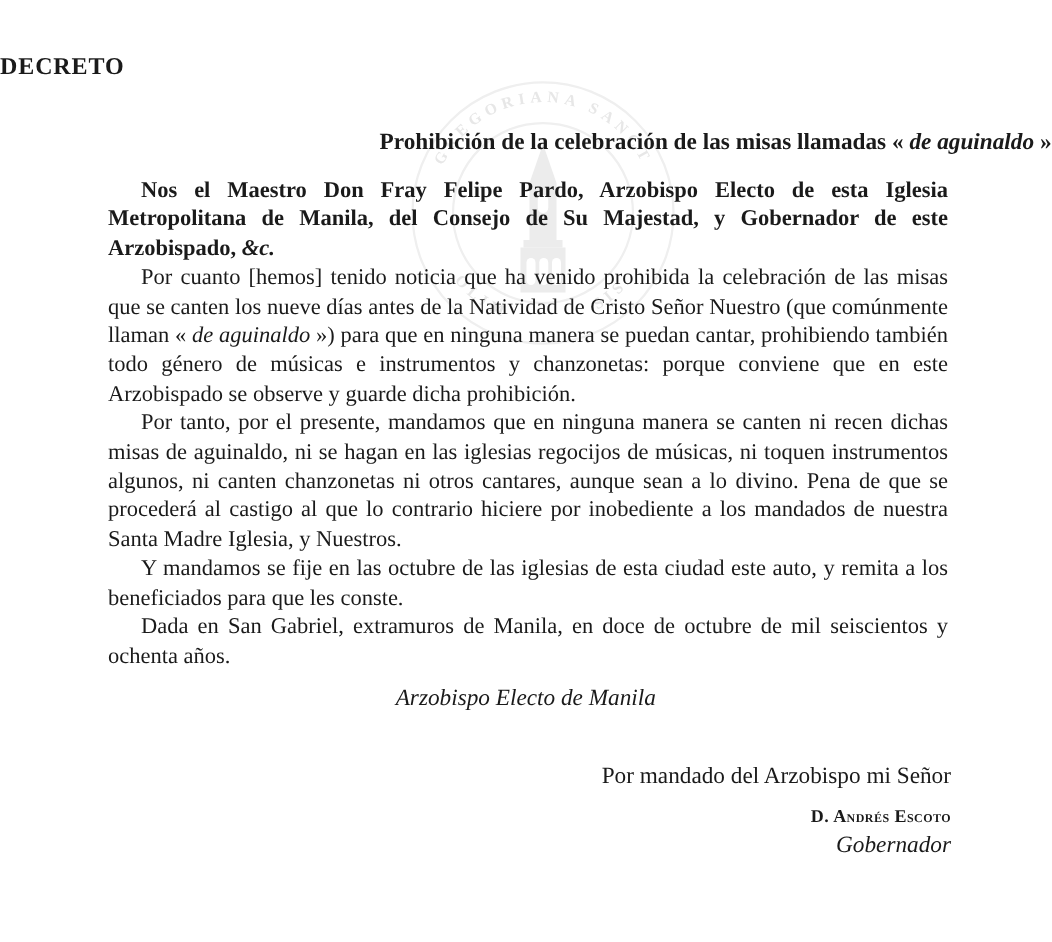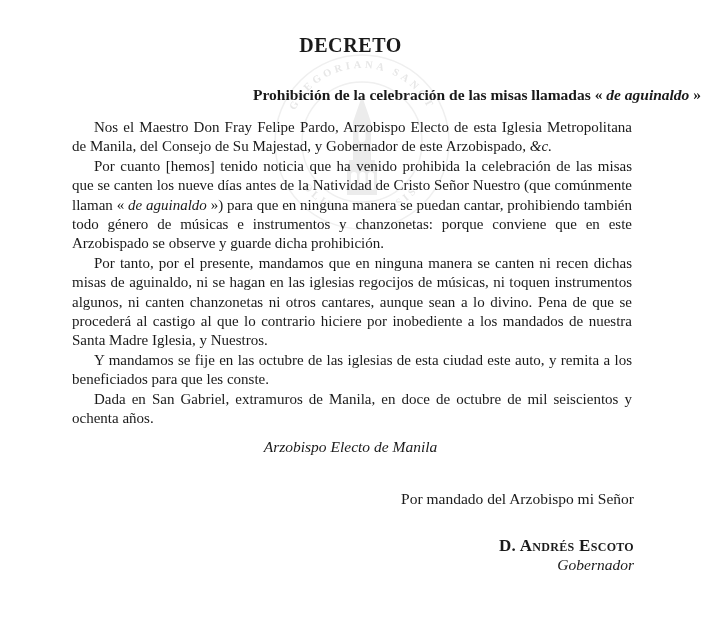--- a/index.html
+++ b/index.html
@@ -22,22 +22,21 @@
     left: 0;
     z-index: 0;
     pointer-events: none;
   }
   .content {
     position: relative;
     z-index: 1;
   }
   .doc-title {
     margin: 33px 0 0 0;
-    text-align: center;
-    font-size: 20px;
+    font-size: 16px;
     line-height: 24px;
     font-weight: bold;
     letter-spacing: 0.6px;
   }
   .doc-subtitle {
     margin: 28px 0 0 0;
     text-align: right;
     font-size: 15.5px;
     line-height: 20px;
     font-weight: bold;
@@ -46,21 +45,21 @@
   .body-text {
     margin: 13px 69px 0 72px; 
   }
   .par {
     margin: 0;
     font-size: 15px;
     line-height: 19.4px;
     text-align: justify;
     text-indent: 22px;
   }
-  .par.bold { font-weight: normal; }
+  .par.bold { font-weight: bold; }
   .signature {
     margin-top: 8px;
     text-align: center;
   }
   .sig-name {
     font-size: 16px;
     line-height: 20px;
     font-weight: bold;
     font-variant: small-caps;
     letter-spacing: 0.3px;
@@ -78,22 +77,22 @@
   .closing {
     margin: 32px 0 0 388px;
     width: 246px;
     text-align: right;
   }
   .closing-formula {
     font-size: 15.5px;
     line-height: 19px;
   }
   .secretary-name {
-    margin-top: 28px;
-    font-size: 17px;
+    margin-top: 8px;
+    font-size: 12px;
     line-height: 19px;
     font-weight: bold;
     font-variant: small-caps;
     letter-spacing: 0.3px;
   }
   .secretary-title {
     font-size: 15.5px;
     line-height: 19px;
     font-style: italic;
   }

